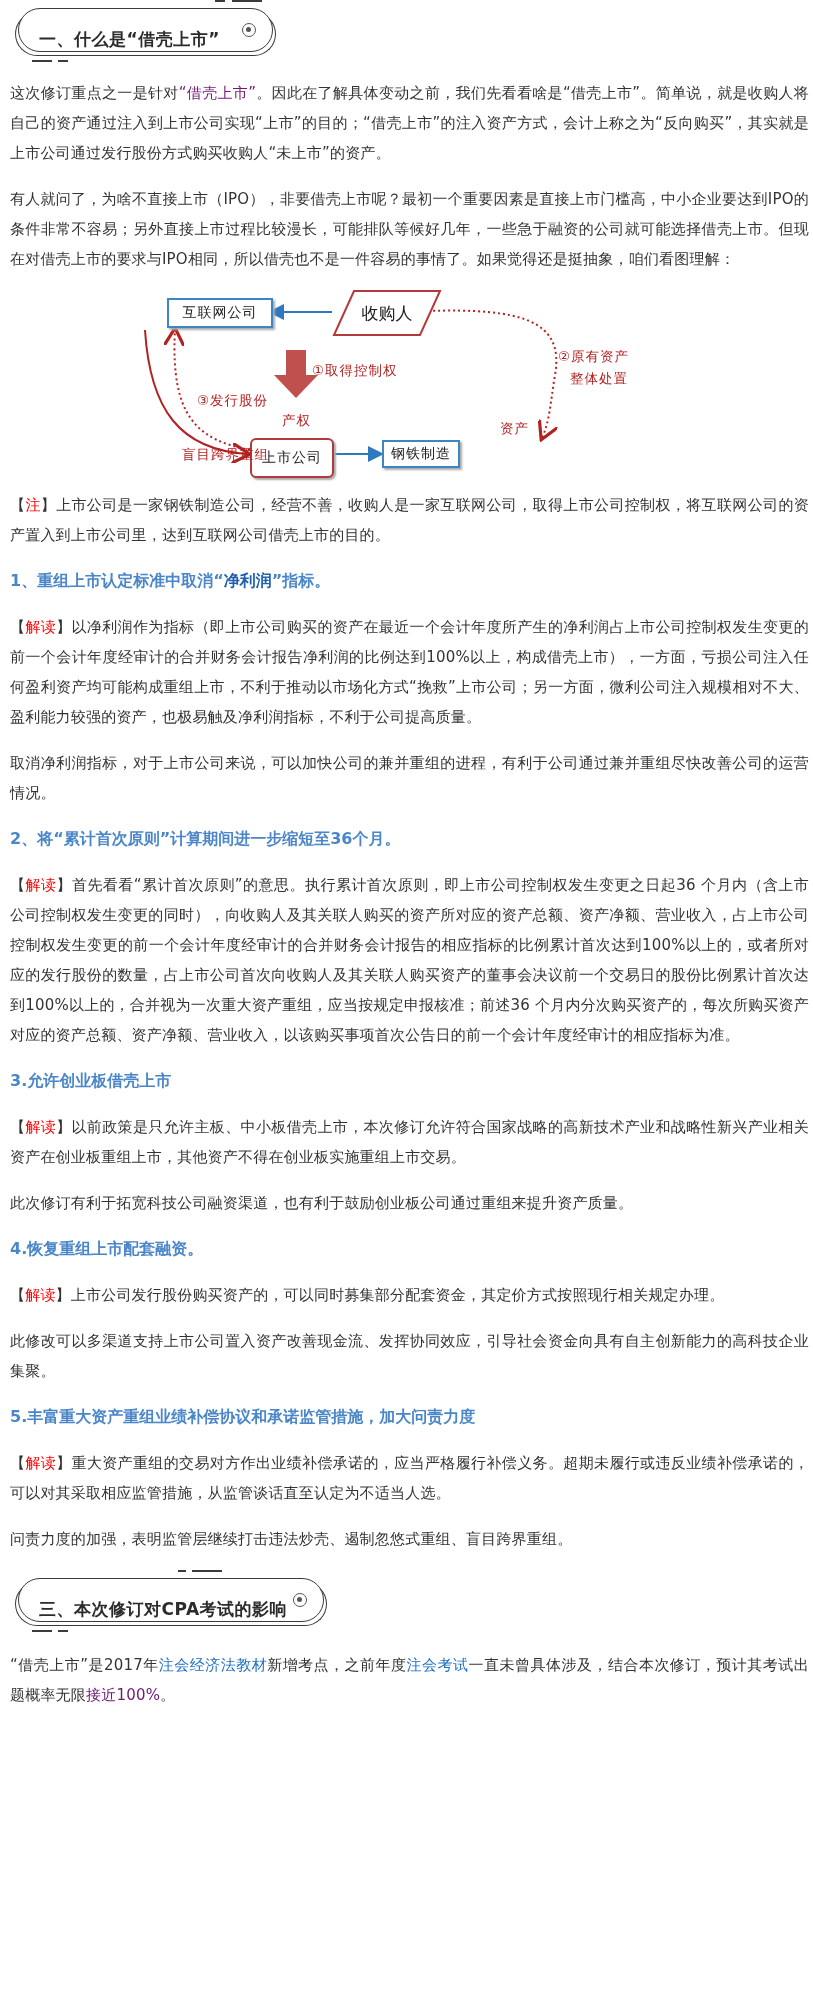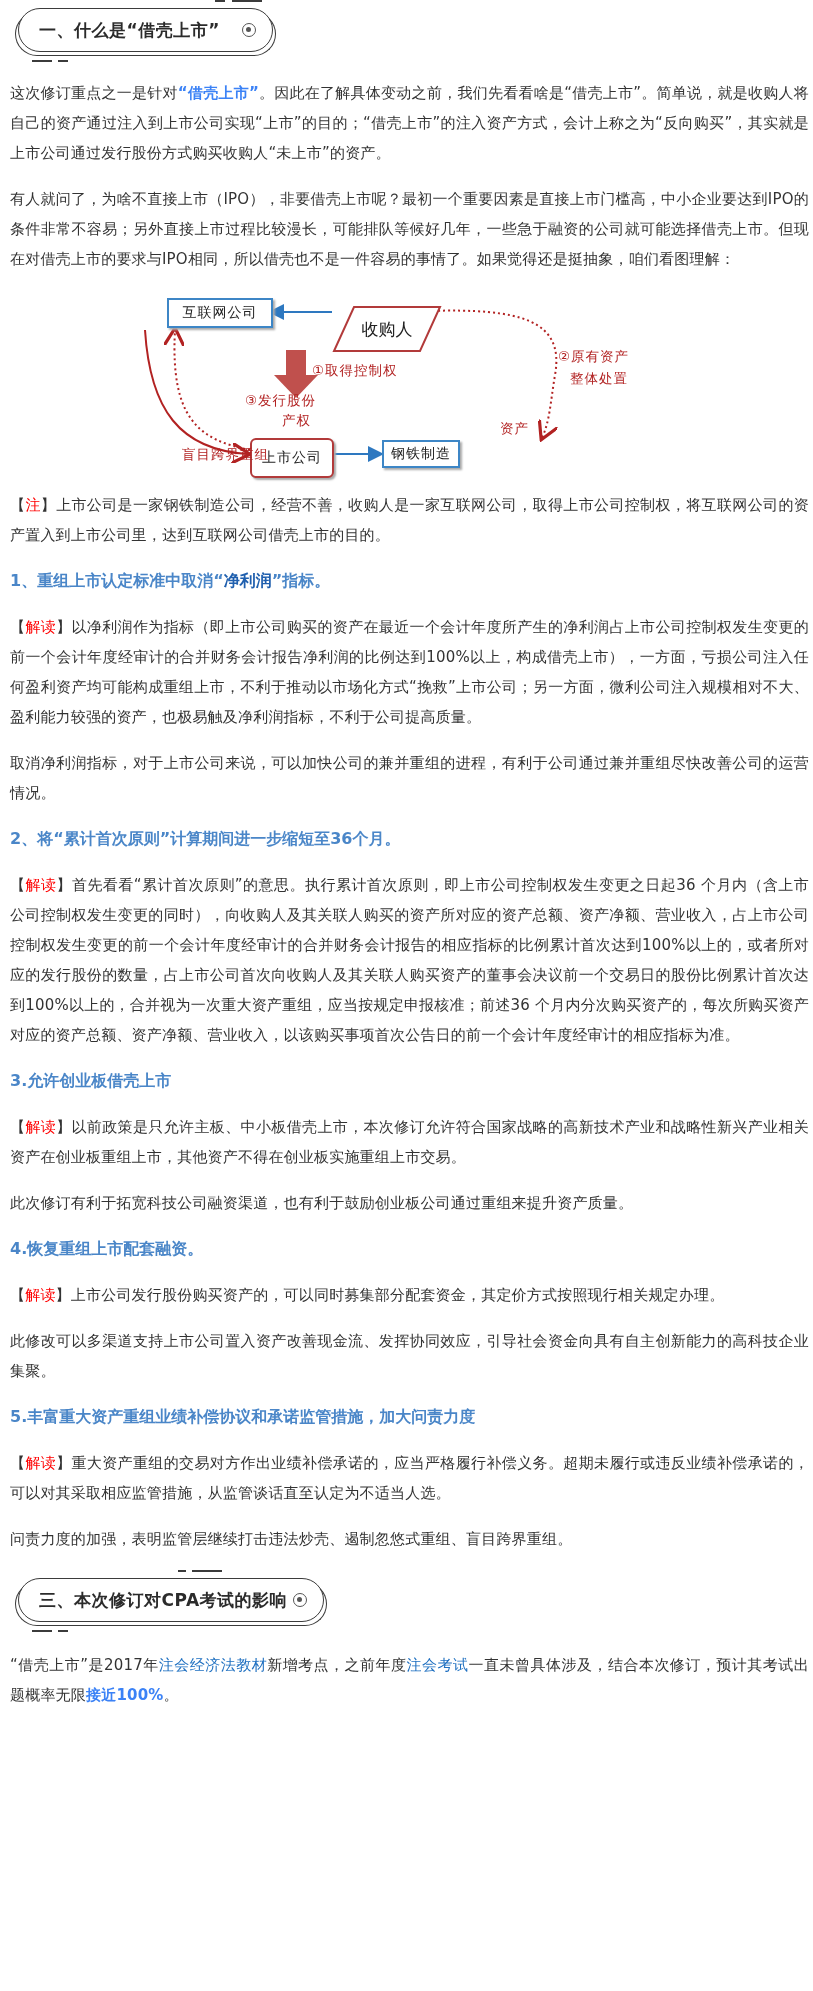--- a/index.html
+++ b/index.html
@@ -20,21 +20,21 @@
       height: 80px;
       margin-left: 0;
     }
     .badge {
       position: absolute;
       left: 8px; top: 8px;
       height: 44px;
       border: 1.5px solid #3b3b3b;
       border-radius: 24px;
       padding: 0 46px 0 20px;
-      display: flex; align-items: center;
+      display: flex; align-items: flex-end;
       background: #fff;
     }
     .badge::after {
       content: ""; position: absolute;
       left: -4px; right: -4px; top: 3px; bottom: -5px;
       border: 1px solid #3b3b3b; border-radius: 26px;
       border-top-color: transparent;
       pointer-events: none;
     }
     .badge-title { font-weight: bold; font-size: 17px; color: #2b2b2b; white-space: nowrap; letter-spacing: 0.5px; }
@@ -55,21 +55,21 @@
 
     p.body {
       line-height: 30px;
       margin: 0 0 16px 0;
       font-size: 15px;
       color: #333;
       letter-spacing: 0.2px;
       text-align: justify;
     }
     .red { color: #ff0000; }
-    .red-b { color: #3b82f6; font-weight: bold; }
+    .red-b { color: #701a75; font-weight: normal; }
     .link { color: #1e6fc0; }
     .subhead {
       color: #4a86c8; font-weight: bold; font-size: 16px;
       line-height: 30px; margin: 0 0 16px 0;
     }
     .subhead .em { color: #1f5fae; }
 
     
     .diagram { position: relative; height: 190px; margin: 4px 0 10px 0; }
     .dg-box {
@@ -130,39 +130,39 @@
 
       <path d="M240,160 C190,150 160,130 165,40" fill="none" stroke="#b22222" stroke-width="2" stroke-dasharray="2,3" marker-end="url(#ar)"></path>
 
       <path d="M135,40 C140,120 170,160 238,164" fill="none" stroke="#b22222" stroke-width="2" marker-end="url(#ar)"></path>
     </svg>
 
     <div class="dg-box dg-blue" style="left:157px;top:8px;width:106px;height:30px;">
       <span>互联网公司</span>
     </div>
 
-    <div class="dg-para" style="left:322px;top:16px;width:110px;height:46px;">
+    <div class="dg-para" style="left:322px;top:0;width:110px;height:46px;">
       <svg width="110" height="46" style="position:absolute;left:0;top:0;">
         <polygon points="22,1 108,1 88,45 2,45" fill="#fff" stroke="#b23a3a" stroke-width="2"></polygon>
       </svg>
       <span style="position:relative;">收购人</span>
     </div>
 
     <div class="dg-box dg-red" style="left:240px;top:148px;width:84px;height:40px;">
       <span>上市公司</span>
     </div>
 
     <div class="dg-box dg-blue" style="left:372px;top:150px;width:78px;height:28px;">
       <span>钢铁制造</span>
     </div>
 
     <span class="dg-label" style="left:302px;top:72px;">①取得控制权</span>
     <span class="dg-label" style="left:548px;top:58px;">②原有资产</span>
     <span class="dg-label" style="left:560px;top:80px;">整体处置</span>
-    <span class="dg-label" style="left:187px;top:102px;margin-left:48px;">③发行股份</span>
+    <span class="dg-label" style="left:187px;top:102px;">③发行股份</span>
     <span class="dg-label" style="left:172px;top:156px;">盲目跨界重组</span>
     <span class="dg-label" style="left:272px;top:122px;">产权</span>
     <span class="dg-label" style="left:490px;top:130px;">资产</span>
   </div>
 
   <p class="body">
     <span>【</span><span class="red">注</span><span>】</span><span>上市公司是一家钢铁制造公司，经营不善，收购人是一家互联网公司，取得上市公司控制权，将互联网公司的资产置入到上市公司里，达到互联网公司借壳上市的目的。</span>
   </p>
 
 

